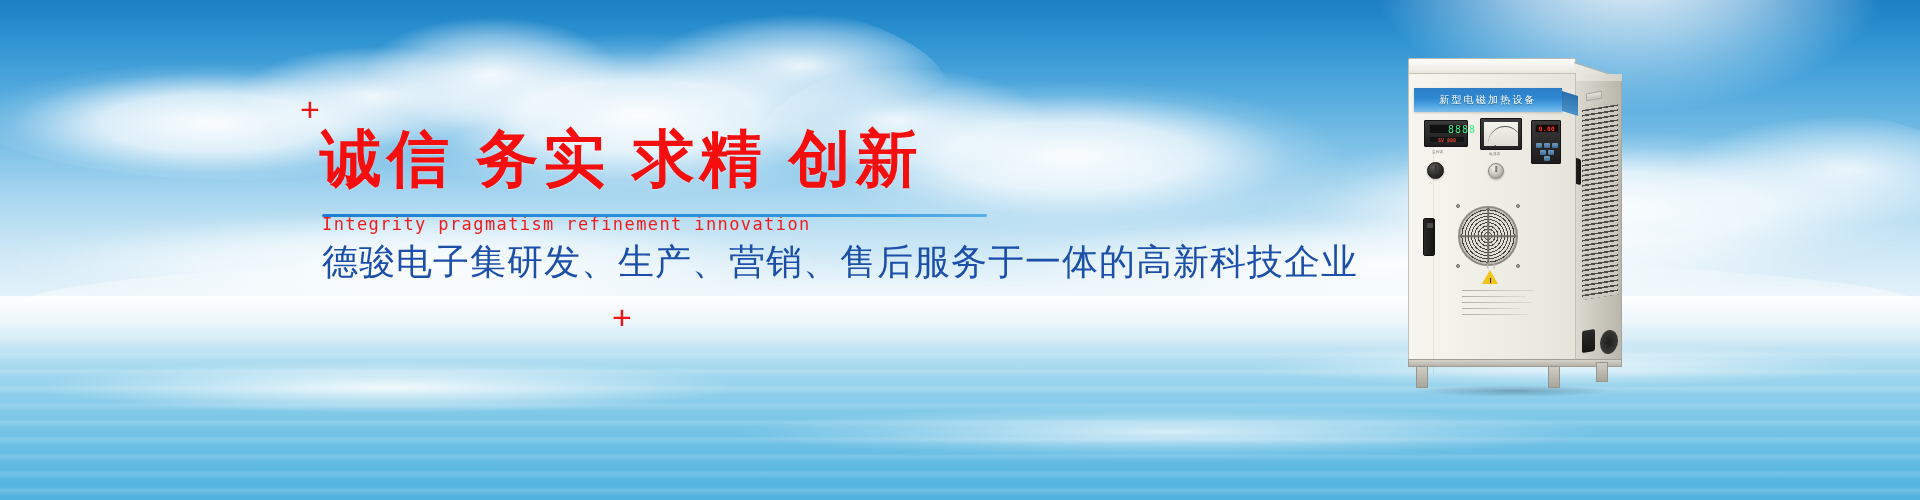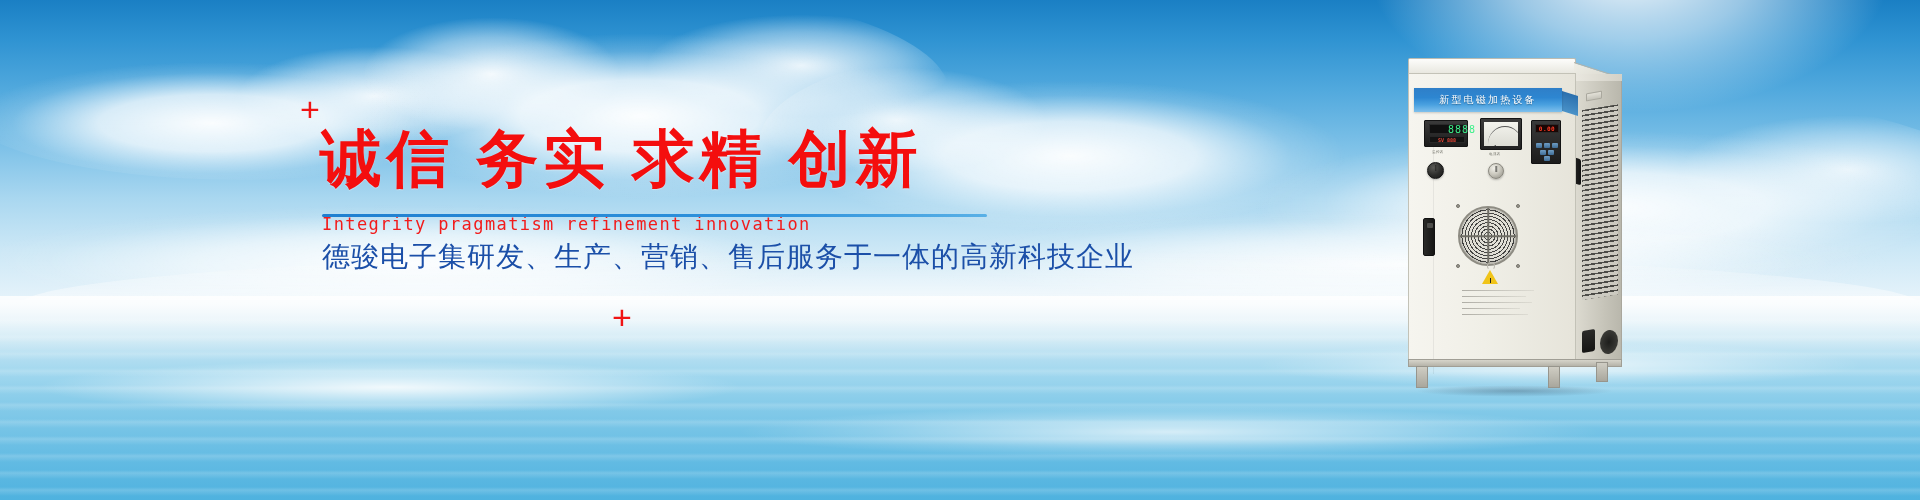--- a/index.html
+++ b/index.html
@@ -129,21 +129,21 @@
   .divider {
     position:absolute; left:322px; top:214px;
     width:665px; height:3px;
     background:linear-gradient(to right,#1f7fd0 0%, #2f93dd 70%, #59b0e6 100%);
     border-radius:2px;
   }
 
   .sub-cn {
     position:absolute; left:322px; top:238px;
     color:#1b4fa8;
-    font-size:28px;
+    font-size:36px;
     letter-spacing:1px;
     white-space:nowrap;
     font-family:"DejaVu Serif","Liberation Serif",serif;
     text-align:right;
   }
 
   .sub-en {
     position:absolute; left:322px; top:276px;
     color:#1c54b0;
     font-family:"DejaVu Sans Mono","Liberation Mono",monospace;

